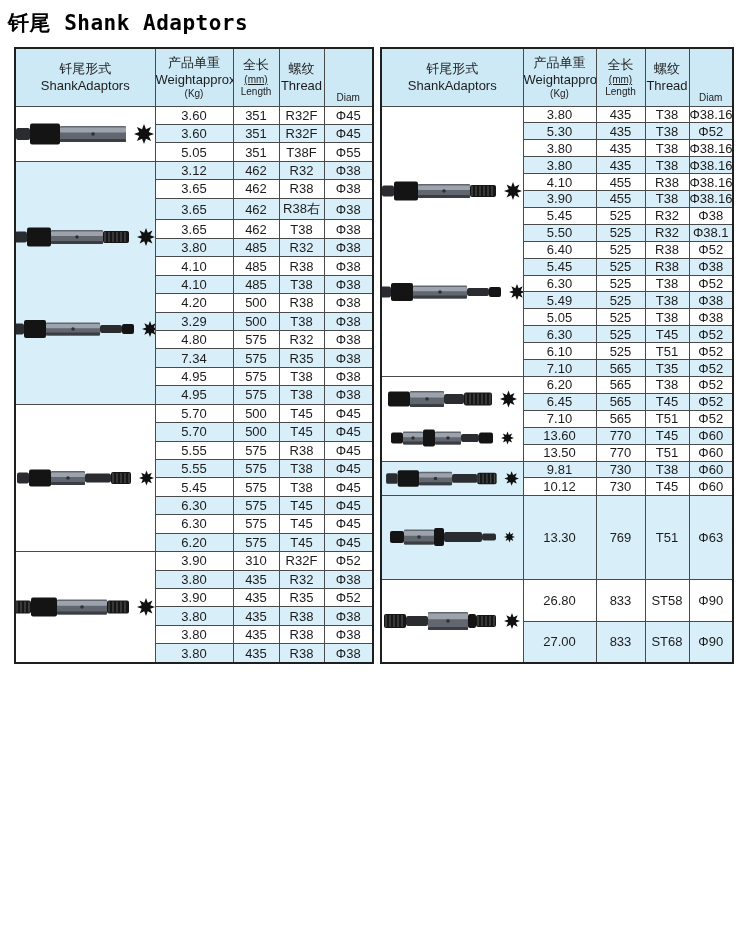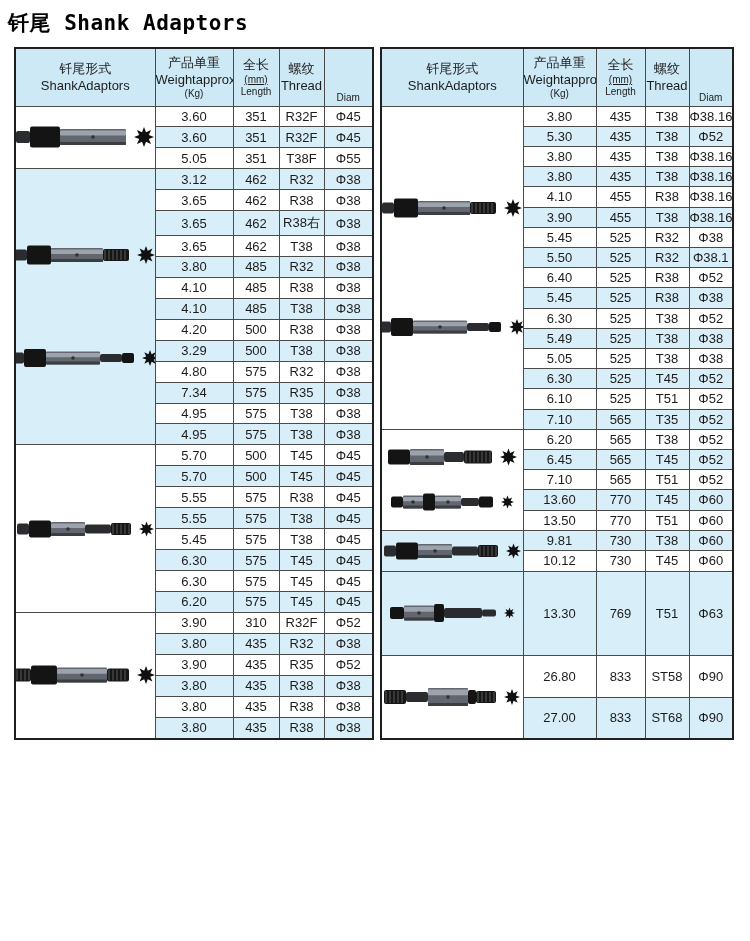--- a/index.html
+++ b/index.html
@@ -15,21 +15,21 @@
     font-family:"Liberation Sans",sans-serif;color:var(--text);
     overflow:hidden;
   }
   .title{
     font-family:"DejaVu Sans Mono",monospace;
     font-size:21px;font-weight:bold;color:#000;
     margin:9px 0 0 8px;letter-spacing:.5px;
   }
   .tables{display:flex;gap:6px;margin:10px 0 0 14px;align-items:flex-start;}
   table.cat{
-    border-collapse:collapse;table-layout:fixed;height:693px;
+    border-collapse:collapse;table-layout:fixed;height:617px;
     border:2px solid var(--outer);
   }
   .cat th,.cat td{
     border:1px solid var(--border);
     text-align:center;vertical-align:middle;padding:0;
     font-size:13px;color:var(--text);
     overflow:hidden;white-space:nowrap;
   }
   .cat thead th{background:var(--header-bg);font-weight:normal;}
   .cat tbody tr:nth-child(even) td{background:var(--row-alt);}

